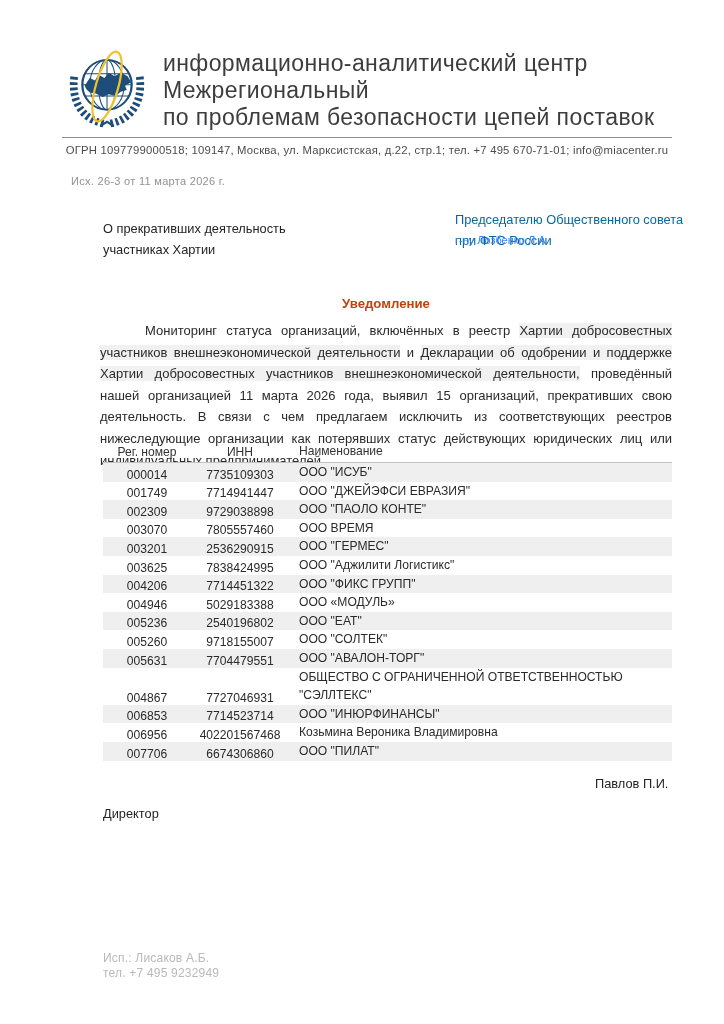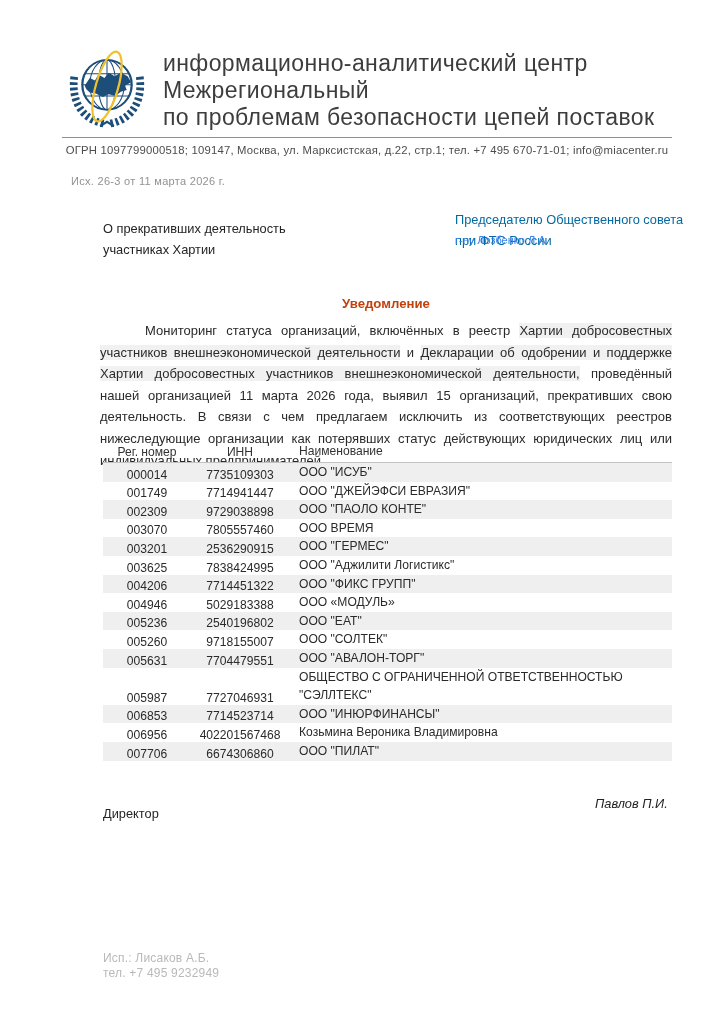--- a/index.html
+++ b/index.html
@@ -35,21 +35,21 @@
   
   .org-table{position:absolute;left:103px;top:441px;width:569px;font-size:12.1px;color:#2a2a2a;}
   .thead{display:flex;align-items:center;height:21px;border-bottom:1px solid #c2c2c2;color:#333;}
   .trow{display:flex;align-items:flex-end;min-height:18.6px;}
   .trow:nth-of-type(odd){background:#efefef;}
   .c1{width:88px;text-align:center;flex:none;}
   .c2{width:98px;text-align:center;flex:none;}
   .c3{flex:1;padding-left:10px;line-height:18.6px;}
   
   .sig-role{position:absolute;left:103px;top:806px;font-size:12.8px;color:#242424;}
-  .sig-name{position:absolute;left:595px;top:796px;font-size:12.8px;color:#242424;font-style:italic;}
+  .sig-name{position:absolute;left:595px;top:776px;font-size:12.8px;color:#242424;}
   .executor{position:absolute;left:103px;top:951px;font-size:12px;line-height:15px;
     letter-spacing:.2px;color:#b9b9b9;}
 </style>
 </head>
 <body>
 
 <div class="page">
 
   <svg class="logo" viewBox="0 0 100 100">
     <defs>
@@ -175,21 +175,21 @@
           <div class="c3">ООО "СОЛТЕК"</div>
         </div>
 
         <div class="trow">
           <div class="c1">005631</div>
           <div class="c2">7704479551</div>
           <div class="c3">ООО "АВАЛОН-ТОРГ"</div>
         </div>
 
         <div class="trow">
-          <div class="c1">005987</div>
+          <div class="c1">004867</div>
           <div class="c2">7727046931</div>
           <div class="c3">ОБЩЕСТВО С ОГРАНИЧЕННОЙ ОТВЕТСТВЕННОСТЬЮ "СЭЛЛТЕКС"</div>
         </div>
 
         <div class="trow">
           <div class="c1">006853</div>
           <div class="c2">7714523714</div>
           <div class="c3">ООО "ИНЮРФИНАНСЫ"</div>
         </div>
 

